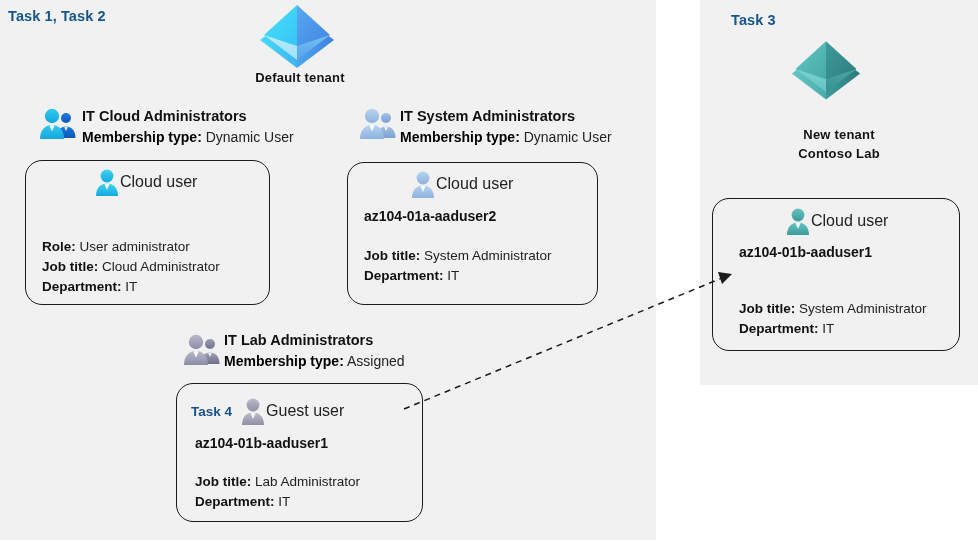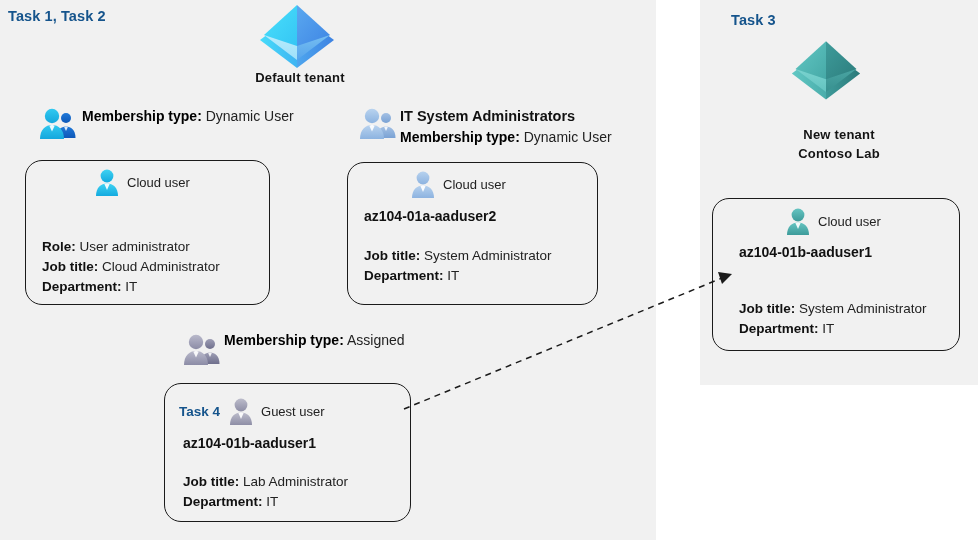--- a/index.html
+++ b/index.html
@@ -38,21 +38,21 @@
   .group-head .gmem b{font-weight:bold;color:#000000;}
 
   
   .card{
     position:absolute;border:1.4px solid #1b1b1b;border-radius:17px;
     background:#f1f1f1;box-sizing:border-box;
   }
   .card-head{
     position:absolute;display:flex;align-items:center;white-space:nowrap;
   }
-  .card-head .usertype{font-size:13px;color:#222;margin-left:7px;}
+  .card-head .usertype{font-size:16px;color:#222;}
   .card-head .minitask{
     font-weight:bold;font-size:13.5px;color:#15548c;margin-right:8px;
   }
   .user-icon svg{display:block;}
   .card-name{
     position:absolute;font-weight:bold;font-size:14px;color:#111;white-space:nowrap;
   }
   .card-props{
     position:absolute;font-size:13.5px;line-height:1.47;color:#222;white-space:nowrap;
   }
@@ -166,20 +166,21 @@
     </defs>
     <circle cx="28" cy="12" r="5" fill="url(#g1b)"></circle>
     <path d="M18.5 32 C18.5 24 23 20.5 28 20.5 C33 20.5 37.5 24 37.5 32 Z" fill="url(#g1b)"></path>
     <path d="M26.2 21.3 L28 25 L29.8 21.3 L28 20.6 Z" fill="#ffffff" opacity=".85"></path>
     <circle cx="14" cy="10" r="7.2" fill="url(#g1a)"></circle>
     <path d="M2 33 C2 23.5 7.5 19 14 19 C20.5 19 26 23.5 26 33 Z" fill="url(#g1a)"></path>
     <path d="M11.3 19.7 L14 25.5 L16.7 19.7 L14 18.8 Z" fill="#ffffff" opacity=".9"></path>
   </svg>
 </div>
 <div class="group-head" style="left:82px;top:106px;">
+  <span class="gname">IT Cloud Administrators</span>
   <span class="gmem"><b>Membership type:</b> <span>Dynamic User</span></span>
 </div>
 
 <div class="card" style="left:25px;top:160px;width:245px;height:145px;">
   <div class="card-head" style="left:68px;top:7px;">
     <span class="user-icon">
       <svg width="26" height="28" viewBox="0 0 26 28" aria-hidden="true">
         <defs>
             <linearGradient id="u1" x1="0" y1="0" x2="0" y2="1">
               <stop offset="0" stop-color="#3fd2f2"></stop>
@@ -263,24 +264,25 @@
     </defs>
     <circle cx="28" cy="12" r="5" fill="url(#g3b)"></circle>
     <path d="M18.5 32 C18.5 24 23 20.5 28 20.5 C33 20.5 37.5 24 37.5 32 Z" fill="url(#g3b)"></path>
     <path d="M26.2 21.3 L28 25 L29.8 21.3 L28 20.6 Z" fill="#ffffff" opacity=".85"></path>
     <circle cx="14" cy="10" r="7.2" fill="url(#g3a)"></circle>
     <path d="M2 33 C2 23.5 7.5 19 14 19 C20.5 19 26 23.5 26 33 Z" fill="url(#g3a)"></path>
     <path d="M11.3 19.7 L14 25.5 L16.7 19.7 L14 18.8 Z" fill="#ffffff" opacity=".9"></path>
   </svg>
 </div>
 <div class="group-head" style="left:224px;top:330px;">
+  <span class="gname">IT Lab Administrators</span>
   <span class="gmem"><b>Membership type:</b> <span>Assigned</span></span>
 </div>
 
-<div class="card" style="left:164px;top:383px;width:247px;height:139px;">
+<div class="card" style="left:176px;top:383px;width:247px;height:139px;">
   <div class="card-head" style="left:14px;top:13px;">
     <span class="minitask">Task 4</span>
     <span class="user-icon">
       <svg width="26" height="28" viewBox="0 0 26 28" aria-hidden="true">
         <defs>
             <linearGradient id="u3" x1="0" y1="0" x2="0" y2="1">
               <stop offset="0" stop-color="#bcbccb"></stop>
               <stop offset="1" stop-color="#8e8ea6"></stop>
             </linearGradient>
           </defs>

